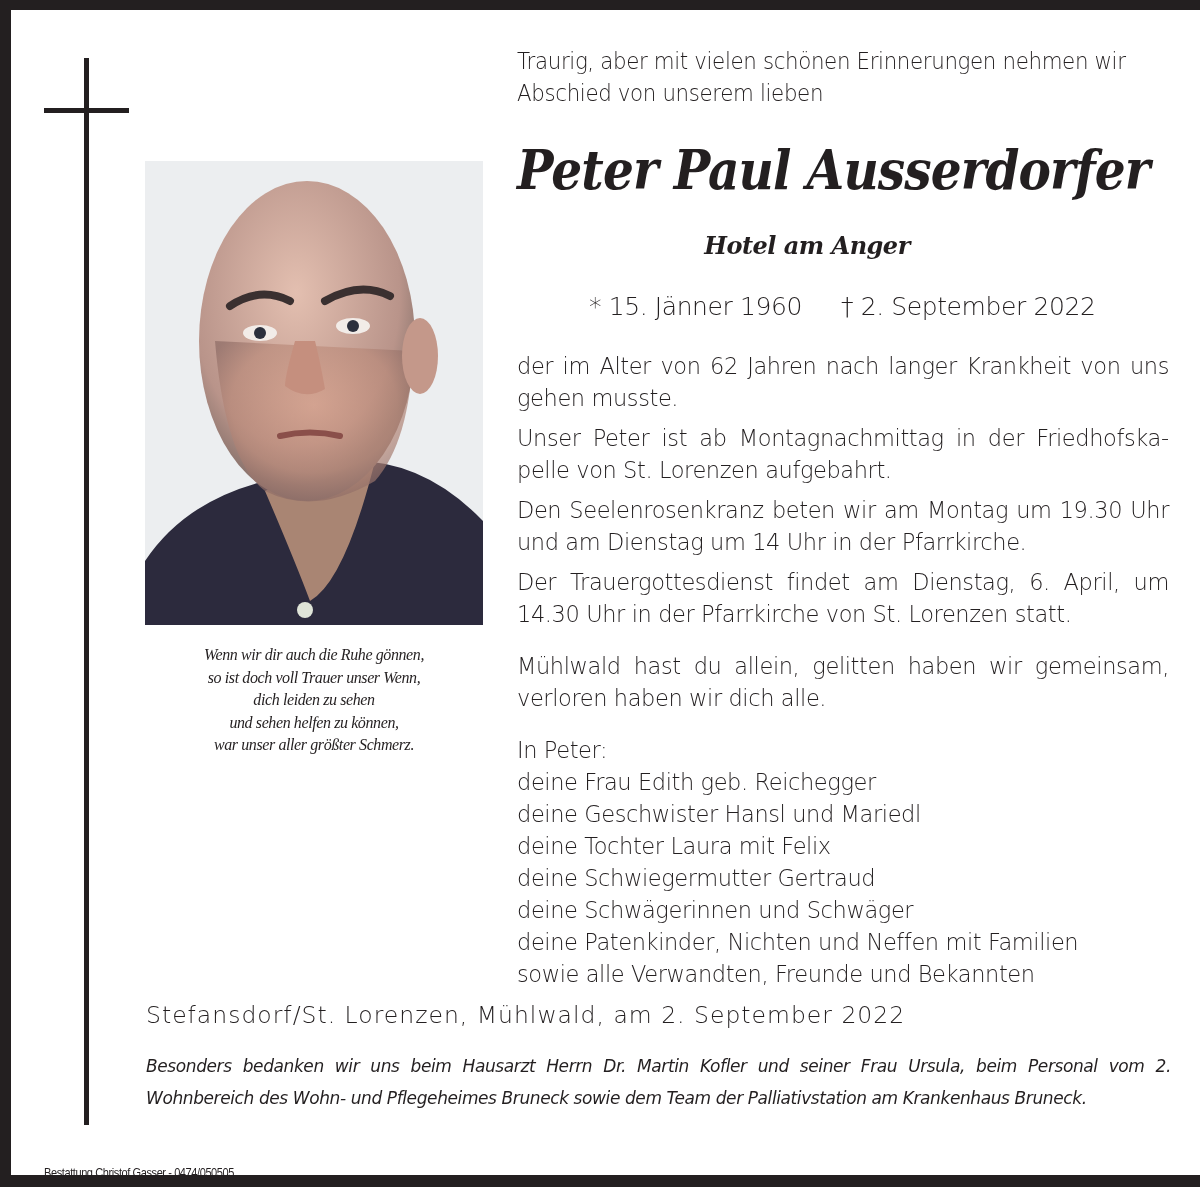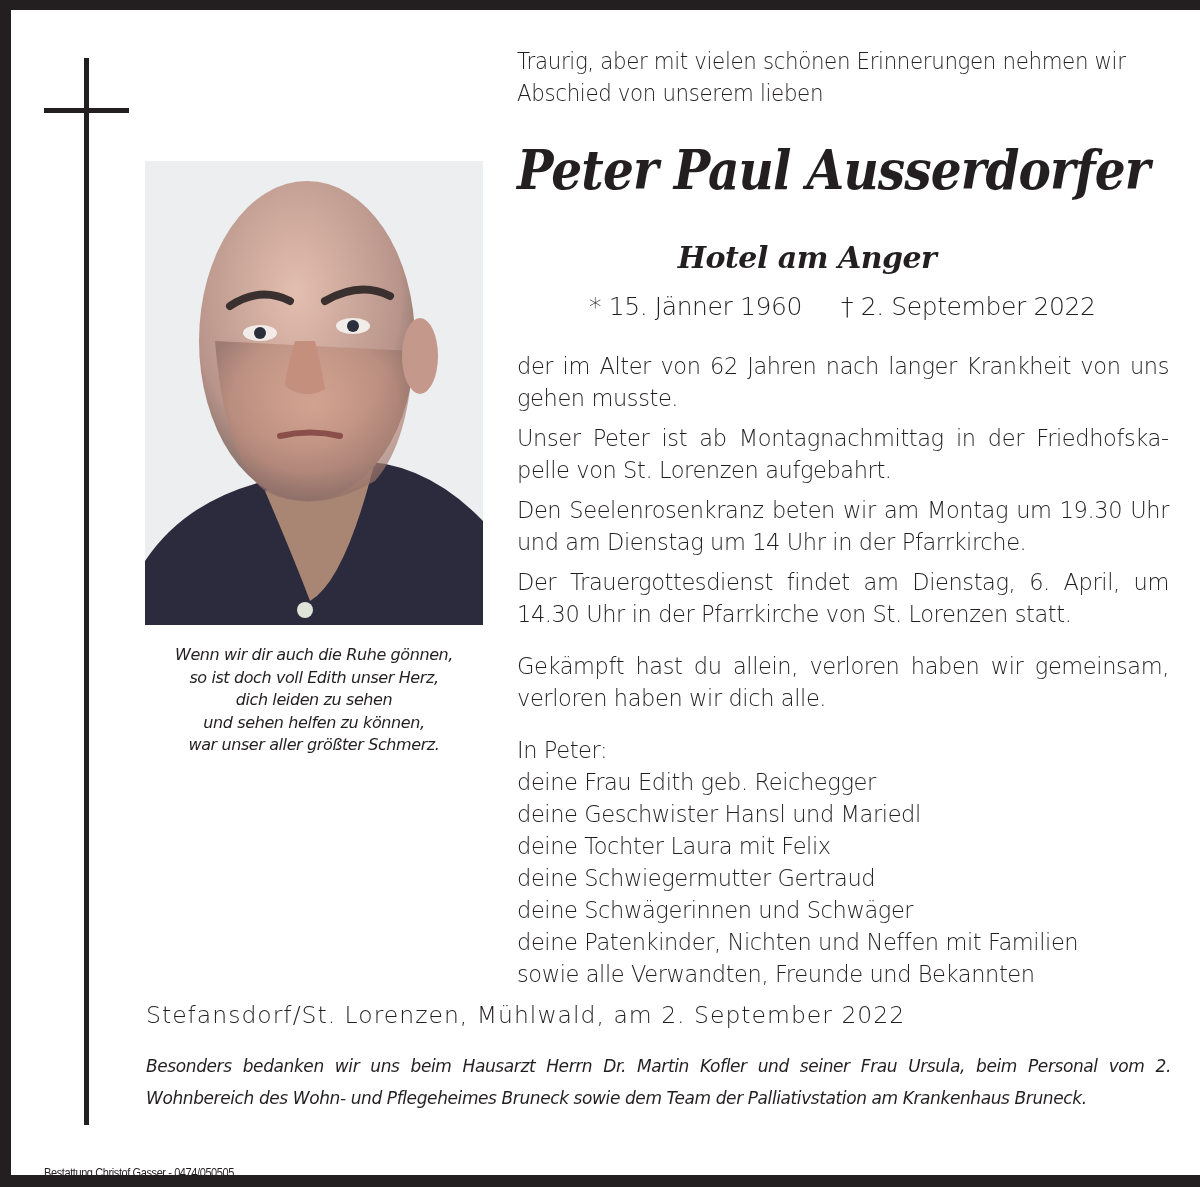--- a/index.html
+++ b/index.html
@@ -48,24 +48,24 @@
   .name {
     left: 506px; top: 125px; width: 660px;
     font-family: "DejaVu Serif", "Liberation Serif", serif;
     font-style: italic; font-weight: bold;
     font-size: 54px; line-height: 70px;
     letter-spacing: -1px;
     white-space: nowrap;
     transform: scaleX(0.9); transform-origin: left top;
   }
   .subtitle {
-    left: 506px; top: 228px; width: 580px; text-align: center;
+    left: 506px; top: 216px; width: 580px; text-align: center;
     font-family: "DejaVu Serif", "Liberation Serif", serif;
     font-style: italic; font-weight: bold;
-    font-size: 30px; line-height: 40px;
+    font-size: 24px; line-height: 40px;
     letter-spacing: -0.5px;
   }
   .dates {
     left: 506px; top: 280px; width: 660px;
     font-size: 25px; line-height: 34px;
     white-space: nowrap;
   }
   .dates .birth { position: absolute; left: 72px; }
   .dates .death { position: absolute; left: 324px; }
   .body-col {
@@ -73,21 +73,21 @@
     font-size: 22.5px; line-height: 32px;
   }
   .body-col p { margin: 0 0 8px 0; text-align: justify; text-align-last: left; }
   .body-col .sp { margin-bottom: 20px; }
   .body-col .fam { margin: 0; }
   .body-col .fam div { white-space: nowrap; }
   .poem {
     left: 134px; top: 634px; width: 338px;
     text-align: center;
     font-style: italic;
-    font-size: 16px; line-height: 22.5px;
+    font-size: 16px; line-height: 22.5px; font-family: Liberation Serif, serif;
   }
   .place {
     left: 135px; top: 988px; width: 900px;
     font-size: 23.5px; line-height: 34px;
     letter-spacing: 1px;
     white-space: nowrap;
   }
   .thanks {
     left: 135px; top: 1040px; width: 1025px;
     font-size: 17px; line-height: 32px;
@@ -150,32 +150,32 @@
       <ellipse cx="208" cy="165" rx="17" ry="8" fill="#f2ece8"></ellipse>
       <circle cx="208" cy="165" r="6" fill="#2b2f3c"></circle>
       <path d="M150 180 Q140 215 140 225 Q160 240 180 228 Q175 200 170 180" fill="#c58f7e"></path>
       <path d="M135 275 Q165 268 195 275" stroke="#8a4f4a" stroke-width="6" fill="none" stroke-linecap="round"></path>
       <circle cx="160" cy="449" r="8" fill="#dfe4d8"></circle>
     </svg>
   </div>
 
   <div class="abs text poem">
     <div>Wenn wir dir auch die Ruhe gönnen,</div>
-    <div>so ist doch voll Edith unser Herz,</div>
+    <div>so ist doch voll Trauer unser Wenn,</div>
     <div>dich leiden zu sehen</div>
     <div>und sehen helfen zu können,</div>
     <div>war unser aller größter Schmerz.</div>
   </div>
 
   <div class="abs text body-col">
     <p>der im Alter von 62 Jahren nach langer Krankheit von uns gehen musste.</p>
     <p>Unser Peter ist ab Montagnachmittag in der Friedhofska­pelle von St. Lorenzen aufgebahrt.</p>
     <p>Den Seelenrosenkranz beten wir am Montag um 19.30 Uhr und am Dienstag um 14 Uhr in der Pfarrkirche.</p>
     <p class="sp">Der Trauergottesdienst findet am Dienstag, 6. April, um 14.30 Uhr in der Pfarrkirche von St. Lorenzen statt.</p>
-    <p class="sp">Gekämpft hast du allein, verloren haben wir gemeinsam, verloren haben wir dich alle.</p>
+    <p class="sp">Mühlwald hast du allein, gelitten haben wir gemeinsam, verloren haben wir dich alle.</p>
     <div class="fam">
       <div>In Peter:</div>
       <div>deine Frau Edith geb. Reichegger</div>
       <div>deine Geschwister Hansl und Mariedl</div>
       <div>deine Tochter Laura mit Felix</div>
       <div>deine Schwiegermutter Gertraud</div>
       <div>deine Schwägerinnen und Schwäger</div>
       <div>deine Patenkinder, Nichten und Neffen mit Familien</div>
       <div>sowie alle Verwandten, Freunde und Bekannten</div>
     </div>

